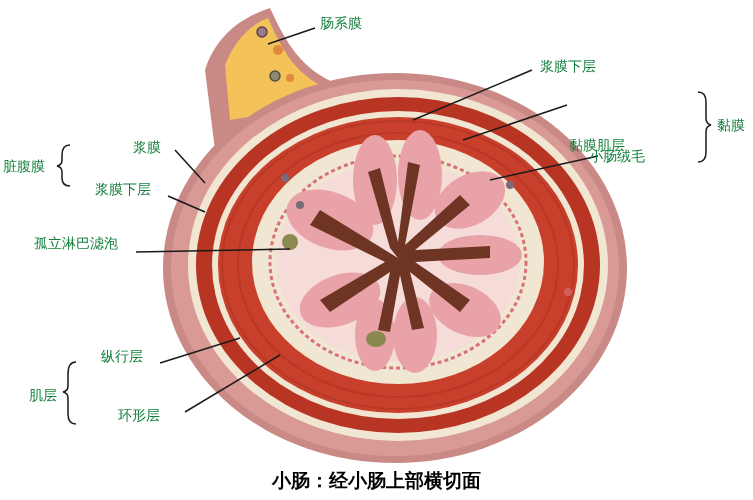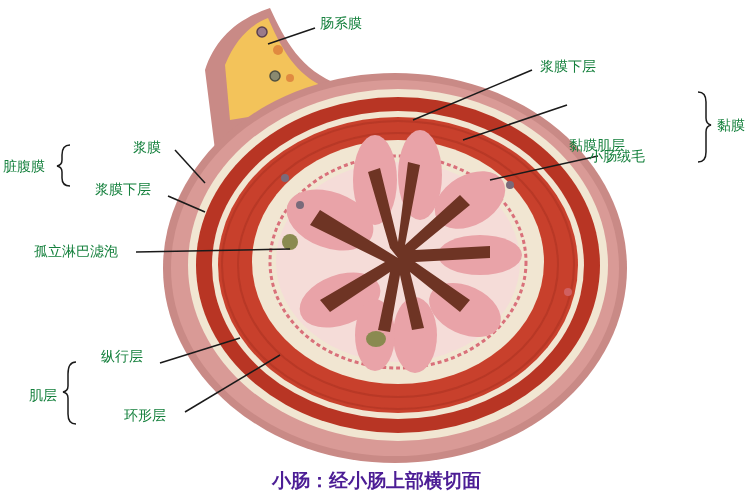--- a/index.html
+++ b/index.html
@@ -1,21 +1,21 @@
 <!DOCTYPE html>
 <html><head>
 <meta charset="utf-8">
 <style>
   html, body { margin:0; padding:0; background:#ffffff; }
   body { width:753px; height:500px; position:relative; overflow:hidden;
          font-family:"DejaVu Sans", sans-serif; }
   #art { position:absolute; left:0; top:0; width:753px; height:500px; }
   .lbl { position:absolute; font-size:14px; color:#15803d; white-space:nowrap; line-height:1; }
   .title { position:absolute; left:0; width:753px; top:468px; text-align:center;
-           font-size:19px; font-weight:bold; color:#4c1d95; }
+           font-size:19px; font-weight:bold; color:#000000; }
 </style>
 </head>
 <body>
 
 <svg id="art" viewBox="0 0 753 500" xmlns="http://www.w3.org/2000/svg">
 
   <path d="M205,70 C215,40 235,20 270,8 C285,40 300,70 340,85 L300,130 L215,150 Z" fill="#c98a86"></path>
   <path d="M225,65 C235,40 250,25 268,18 C280,45 292,70 320,85 L290,110 L230,120 Z" fill="#f3c35a"></path>
   <circle cx="262" cy="32" r="5" fill="#9a7a8a" stroke="#5a4050" stroke-width="1.5"></circle>
   <circle cx="278" cy="50" r="5" fill="#e08a40"></circle>
@@ -81,18 +81,18 @@
 </svg>
 
 <div class="lbl" style="left:320px;top:16px;">肠系膜</div>
 <div class="lbl" style="left:540px;top:59px;">浆膜下层</div>
 <div class="lbl" style="left:569px;top:98px;margin-top:40px;">黏膜肌层</div>
 <div class="lbl" style="left:589px;top:149px;">小肠绒毛</div>
 <div class="lbl" style="left:717px;top:118px;">黏膜</div>
 <div class="lbl" style="left:133px;top:140px;text-align:right;">浆膜</div>
 <div class="lbl" style="left:95px;top:182px;">浆膜下层</div>
 <div class="lbl" style="left:3px;top:159px;">脏腹膜</div>
-<div class="lbl" style="left:34px;top:244px;">孤立淋巴滤泡</div>
+<div class="lbl" style="left:34px;top:236px;">孤立淋巴滤泡</div>
 <div class="lbl" style="left:101px;top:349px;">纵行层</div>
-<div class="lbl" style="left:124px;top:408px;">环形层</div>
+<div class="lbl" style="left:118px;top:408px;">环形层</div>
 <div class="lbl" style="left:29px;top:388px;">肌层</div>
 
 <div class="title">小肠：经小肠上部横切面</div>
 
 </body></html>

